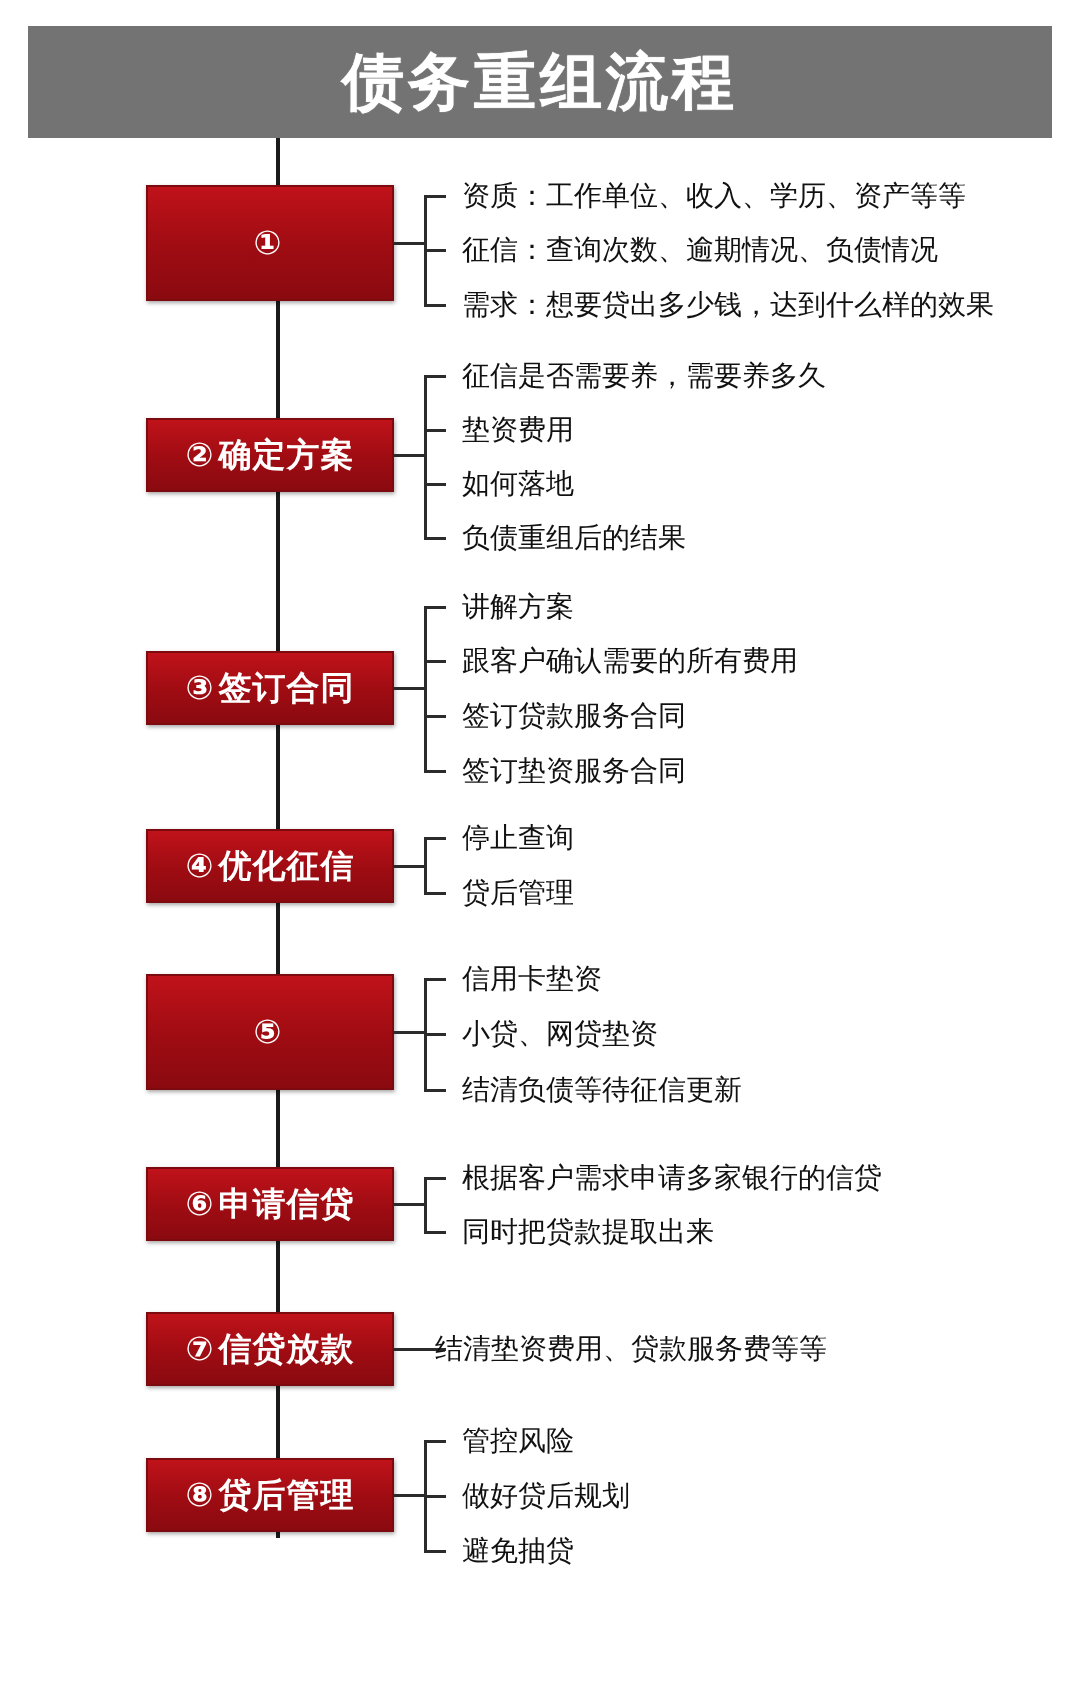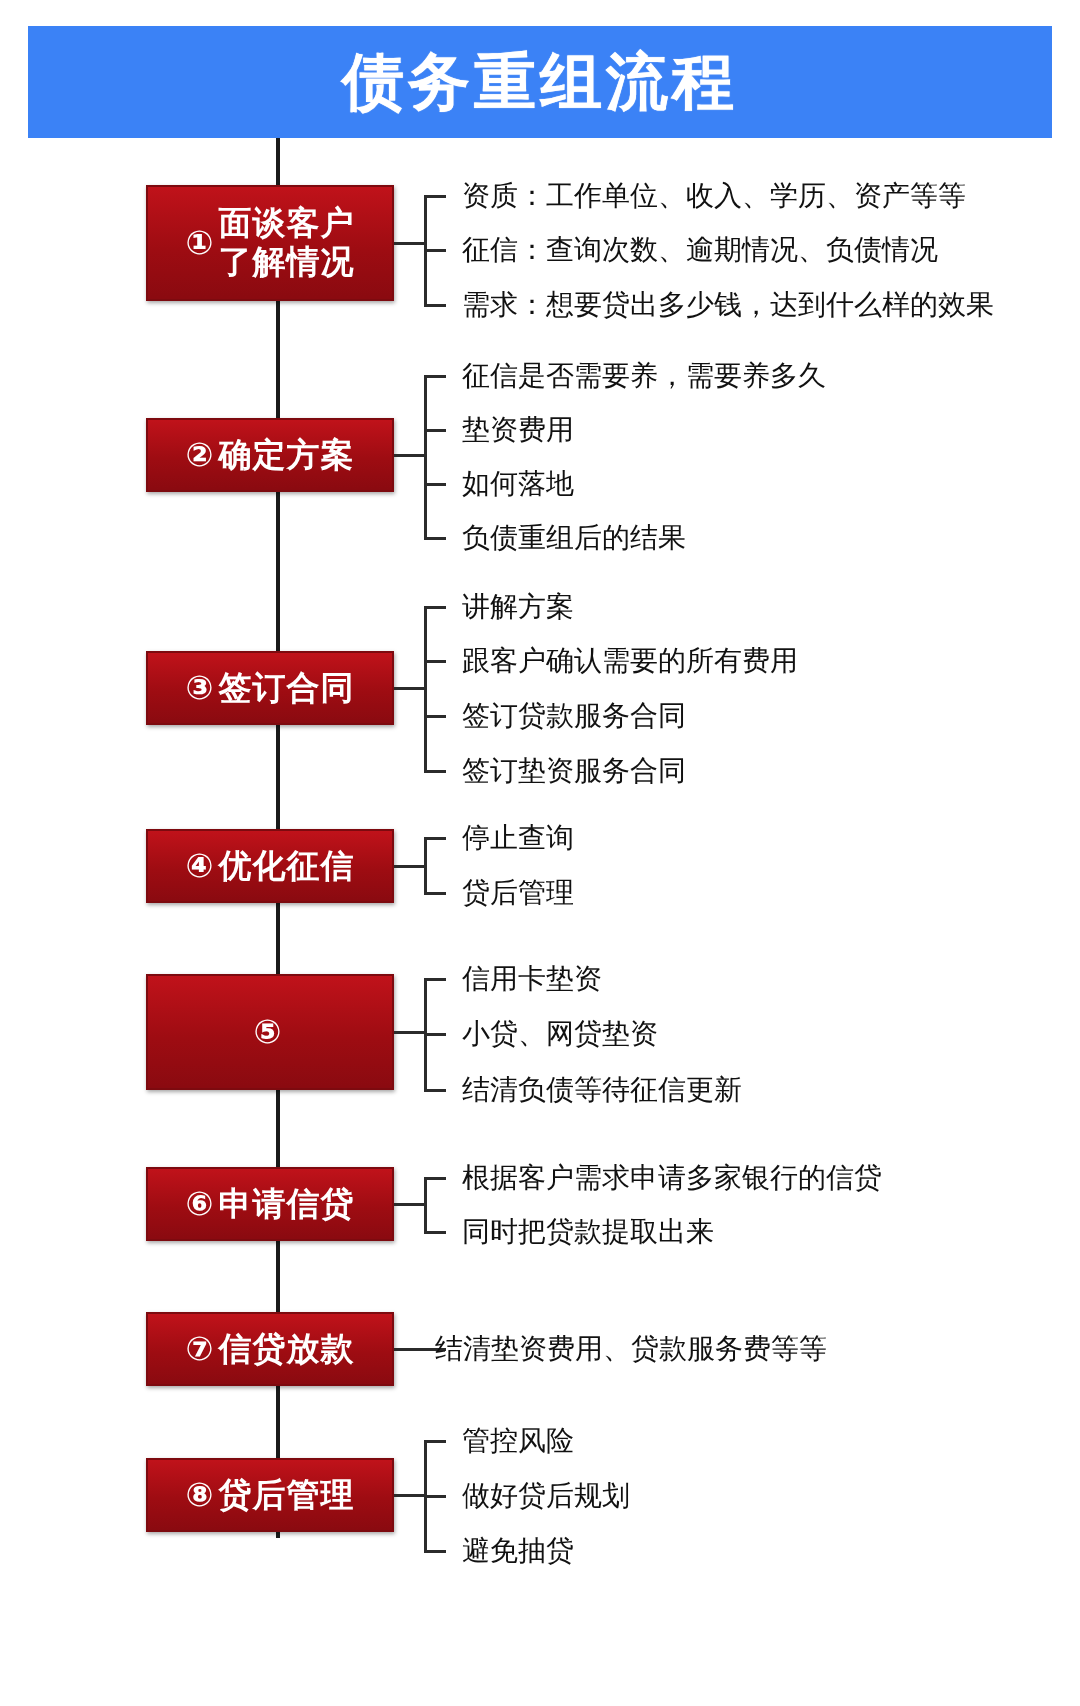--- a/index.html
+++ b/index.html
@@ -16,21 +16,21 @@
     overflow: hidden;
   }
 
   
   .title-banner {
     position: absolute;
     left: 28px;
     top: 26px;
     width: 1024px;
     height: 112px;
-    background: #3b82f6;
+    background: #737373;
     display: flex;
     align-items: center;
     justify-content: center;
   }
   .title-text {
     color: #ffffff;
     font-size: 62px;
     font-weight: bold;
     letter-spacing: 4px;
     line-height: 1;
@@ -109,22 +109,21 @@
 <body>
 
 <div class="title-banner">
   <div class="title-text">债务重组流程</div>
 </div>
 
 <div class="spine"></div>
 
 <div id="steps-root">
     <div class="step">
-      <div class="step-box" style="top: 185px; left: 146px; width: 248px; height: 116px;"><span class="num">①</span><span style="white-space: pre-line;">面谈客户
-了解情况</span></div>
+      <div class="step-box" style="top: 185px; left: 146px; width: 248px; height: 116px;"><span class="num">①</span></div>
       <div class="spine-connector" style="left: 278px; top: 242px; width: 116px; background: transparent;"></div>
       <div class="box-stub" style="left: 394px; top: 242px; width: 30px;"></div>
       <div class="bracket" style="left: 424px; top: 196px; height: 109px;"></div>
       <div class="detail-tick" style="left: 424px; top: 195px;"></div>
       <div class="detail" style="left: 462px; top: 182px;">资质：工作单位、收入、学历、资产等等</div>
       <div class="detail-tick" style="left: 424px; top: 249px;"></div>
       <div class="detail" style="left: 462px; top: 236px;">征信：查询次数、逾期情况、负债情况</div>
       <div class="detail-tick" style="left: 424px; top: 304px;"></div>
       <div class="detail" style="left: 462px; top: 291px;">需求：想要贷出多少钱，达到什么样的效果</div>
     </div>

